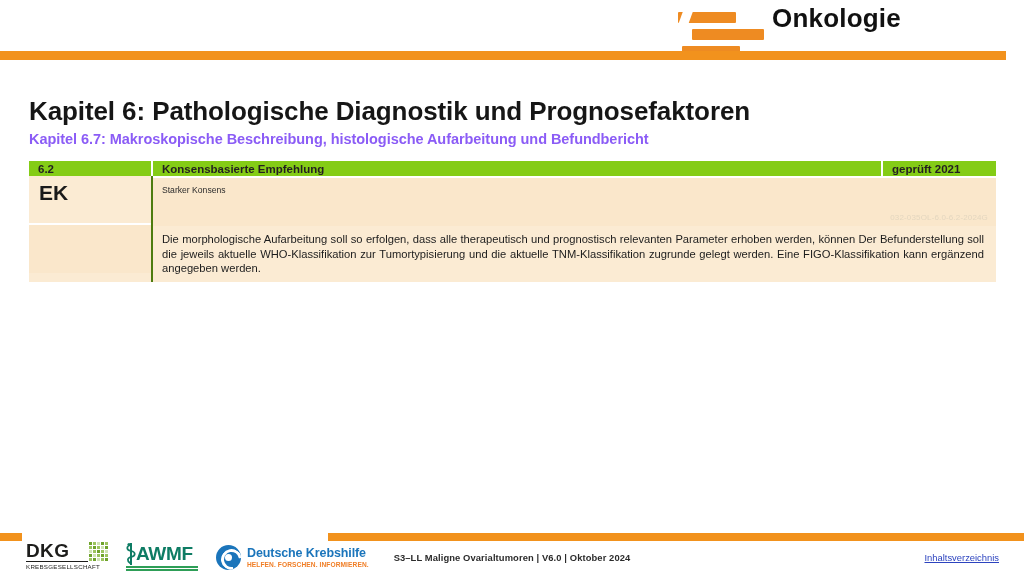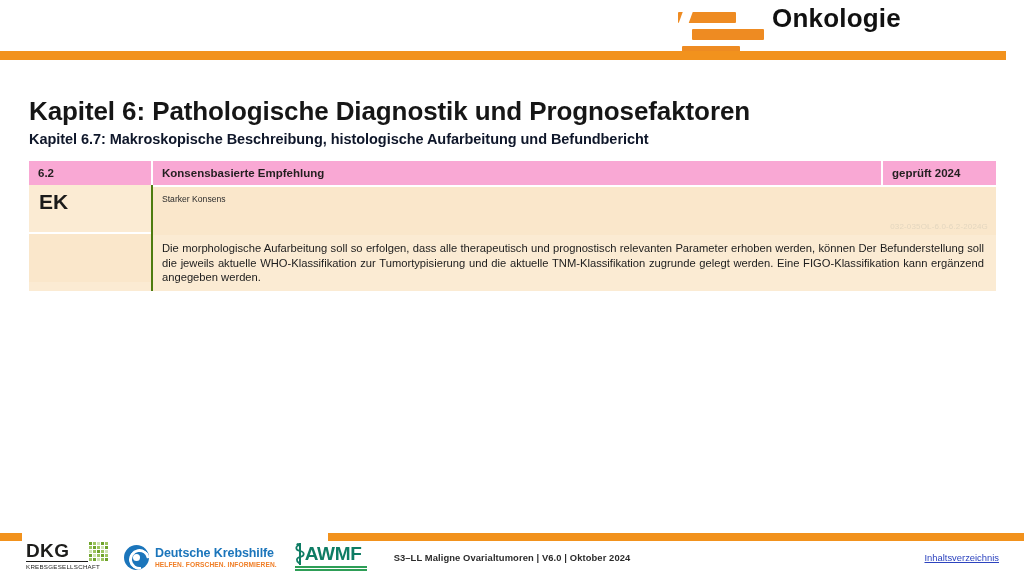--- a/index.html
+++ b/index.html
@@ -111,36 +111,36 @@
     line-height: 30px;
     color: #161616;
     letter-spacing: -0.1px;
     white-space: nowrap;
   }
   #slide-subtitle {
     margin-top: 4px;
     font-size: 14.5px;
     font-weight: 700;
     line-height: 18px;
-    color: #0f172a;
+    color: #8b5cf6;
     letter-spacing: -0.05px;
     white-space: nowrap;
   }
 
   
   #rec-table {
     position: absolute;
     left: 29px;
     top: 161px;
     width: 967px;
   }
   #rec-head {
     display: flex;
-    height: 24px;
-    background: #f9a8d4;
+    height: 15px;
+    background: #84cc16;
     justify-content: flex-end;
   }
   #rec-head-num {
     width: 124px;
     flex: 0 0 124px;
     display: flex;
     align-items: center;
     padding-left: 9px;
     box-sizing: border-box;
     font-size: 11.5px;
@@ -426,21 +426,21 @@
 
 <div id="title-area">
   <div id="slide-title">Kapitel 6: Pathologische Diagnostik und Prognosefaktoren</div>
   <div id="slide-subtitle">Kapitel 6.7: Makroskopische Beschreibung, histologische Aufarbeitung und Befundbericht</div>
 </div>
 
 <div id="rec-table">
   <div id="rec-head">
     <div id="rec-head-num">6.2</div>
     <div id="rec-head-type">Konsensbasierte Empfehlung</div>
-    <div id="rec-head-status">geprüft 2024</div>
+    <div id="rec-head-status">geprüft 2021</div>
   </div>
   <div id="rec-body">
     <div id="rec-grade-cell">
       <div id="rec-grade-top">
         <span id="rec-grade">EK</span>
       </div>
       <div id="rec-grade-bottom"></div>
     </div>
     <div id="rec-main-cell">
       <div id="rec-meta-wrap">
@@ -484,37 +484,37 @@
         <i class="d"></i>
         <i class="m"></i>
       <i class="m"></i>
         <i class="d"></i>
         <i></i>
         <i class="m"></i>
         <i class="d"></i>
     </div>
   </div>
 
-  <div id="logo-dkh">
-    <div id="dkh-mark"></div>
-    <div id="dkh-text">
-      <div id="dkh-name">Deutsche Krebshilfe</div>
-      <div id="dkh-claim">HELFEN. FORSCHEN. INFORMIEREN.</div>
-    </div>
-  </div>
-
   <div id="logo-awmf">
     <svg id="awmf-staff" viewBox="0 0 14 24">
       <path d="M7 1 L7 23" stroke="#0E7C64" stroke-width="2" fill="none"></path>
       <path d="M7 3 C2 4, 2 8, 7 9 C12 10, 12 14, 7 15 C3 16, 3 19, 6 21" stroke="#0E7C64" stroke-width="1.7" fill="none" stroke-linecap="round"></path>
       <circle cx="5" cy="2.5" r="1.6" fill="#0E7C64"></circle>
     </svg>
     <div id="awmf-letters">AWMF</div>
     <div id="awmf-rules">
       <span></span>
         <span></span>
     </div>
   </div>
 
+  <div id="logo-dkh">
+    <div id="dkh-mark"></div>
+    <div id="dkh-text">
+      <div id="dkh-name">Deutsche Krebshilfe</div>
+      <div id="dkh-claim">HELFEN. FORSCHEN. INFORMIEREN.</div>
+    </div>
+  </div>
+
 </div>
 
 <div id="footer-caption">S3–LL Maligne Ovarialtumoren | V6.0 | Oktober 2024</div>
 <div id="footer-link">Inhaltsverzeichnis</div>
 
 </body></html>

